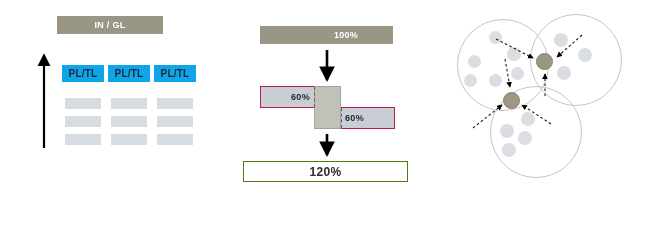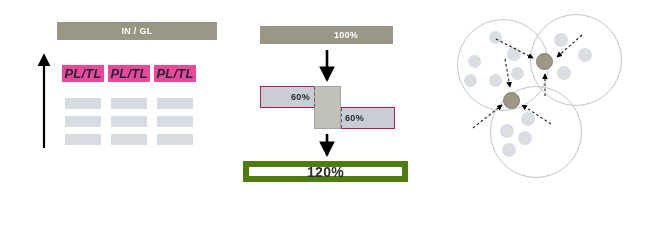--- a/index.html
+++ b/index.html
@@ -34,23 +34,23 @@
   }
 
   .bar-khaki {
     background: #9a9685;
     color: #ffffff;
     font-size: 9px;
   }
 
   .bar-white {
     background: #ffffff;
-    border: 6px solid #4d7c0f;
+    border: 1px solid #4d7c0f;
     color: #2d2d2d;
-    font-size: 14px;
+    font-size: 12px;
   }
 
   .bar-gray {
     background: #c9ced4;
     border: 1px solid #be185d;
     color: #1f2733;
     font-size: 9px;
   }
 
   .overlap-zone {
@@ -62,29 +62,28 @@
 
   .dashed-v {
     position: absolute;
     border-left: 1px dashed #5d5d5d;
   }
 
   
   .pltl-box {
     position: absolute;
     box-sizing: border-box;
-    background: #ec4899;
+    background: #0ea5e9;
     color: #1d2735;
-    font-size: 13px;
+    font-size: 10px;
     font-weight: bold;
     display: flex;
     align-items: center;
     justify-content: center;
     letter-spacing: 0.2px;
-    font-style: italic;
   }
 
   .cell {
     position: absolute;
     background: #d7dce2;
   }
 
   
   .svg-layer {
     position: absolute;
@@ -120,21 +119,21 @@
     box-sizing: border-box;
   }
 </style>
 </head>
 <body>
 
 <div class="canvas">
 
   <div>
 
-    <div class="bar bar-khaki" style="left:57px; top:22px; width:160px; height:18px;">IN / GL</div>
+    <div class="bar bar-khaki" style="left:57px; top:16px; width:106px; height:18px;">IN / GL</div>
 
     <div class="pltl-box" style="left:62px; top:65px; width:42px; height:17px;">PL/TL</div>
     <div class="pltl-box" style="left:108px; top:65px; width:42px; height:17px;">PL/TL</div>
     <div class="pltl-box" style="left:154px; top:65px; width:42px; height:17px;">PL/TL</div>
 
     <div class="cell" style="left:65px; top:98px;  width:36px; height:11px;"></div>
     <div class="cell" style="left:65px; top:116px; width:36px; height:11px;"></div>
     <div class="cell" style="left:65px; top:134px; width:36px; height:11px;"></div>
 
     <div class="cell" style="left:111px; top:98px;  width:36px; height:11px;"></div>

